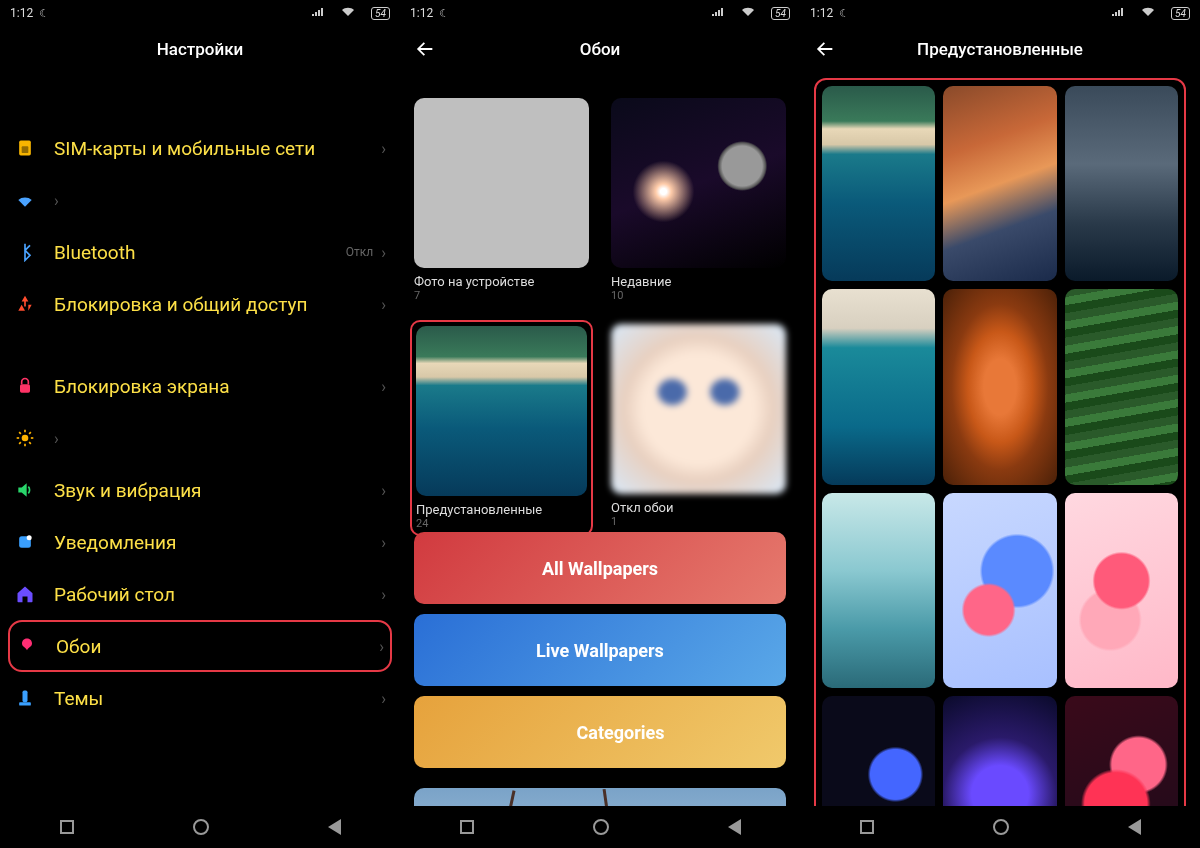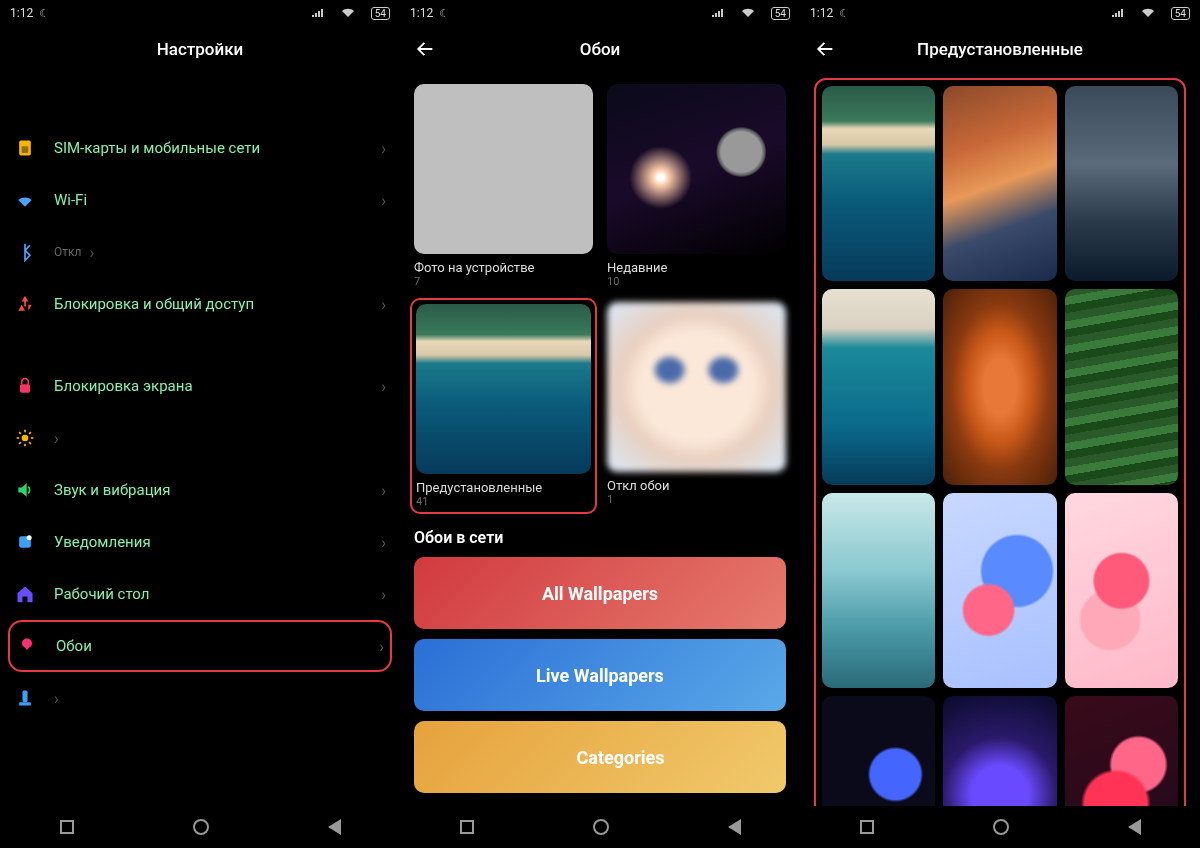--- a/index.html
+++ b/index.html
@@ -23,21 +23,21 @@
   .statusbar {
     height: 26px;
     display: flex;
     align-items: center;
     justify-content: space-between;
     padding: 0 10px;
     font-size: 12px;
     color: #ddd;
   }
   .sb-left { display: flex; align-items: center; gap: 6px; }
-  .sb-right { display: flex; align-items: center; gap: 16px; }
+  .sb-right { display: flex; align-items: flex-start; gap: 16px; font-style: italic; }
   .moon { font-size: 11px; }
   .batt {
     border: 1px solid #ccc; border-radius: 3px;
     padding: 0 3px; font-size: 10px; position: relative;
   }
   .header {
     height: 46px;
     display: flex;
     align-items: center;
     justify-content: center;
@@ -54,36 +54,36 @@
   .srow {
     display: flex; align-items: center;
     height: 52px;
     position: relative;
   }
   .srow .icon {
     width: 22px; height: 22px; margin-right: 18px;
     display: flex; align-items: center; justify-content: center;
     border-radius: 4px;
   }
-  .srow .label { flex: 1; font-size: 15px; color: #86efac; }
+  .srow .label { flex: 1; font-size: 19px; color: #fde047; }
   .srow .extra { font-size: 12px; color: #666; margin-right: 8px; }
   .srow .chev { color: #555; font-size: 16px; }
   .sgap { height: 30px; }
   .hl {
     border: 2px solid #e63946;
     border-radius: 14px;
     margin: 0 -6px;
     padding: 0 6px;
   }
   
   .wgrid {
     display: grid;
     grid-template-columns: 1fr 1fr;
-    gap: 14px;
-    margin-top: 12px;
+    gap: 22px;
+    margin-top: 26px;
   }
   .wcard { display: flex; flex-direction: column; }
   .wthumb {
     width: 100%; height: 170px;
     border-radius: 10px;
     background: #333;
     position: relative;
     overflow: hidden;
   }
   .wcap { font-size: 13px; color: #ddd; margin-top: 6px; }
@@ -177,30 +177,30 @@
         <span class="label">SIM-карты и мобильные сети</span>
 
         <span class="chev">›</span>
         </div>
         <div class="srow">
           <span class="icon">
             <svg width="20" height="20" viewBox="0 0 24 24">
               <path d="M12 20l8-8c-4-4-12-4-16 0z" fill="#4aa3ff"></path>
             </svg>
           </span>
-        <span class="label">Wi-Fi</span>
 
         <span class="chev">›</span>
         </div>
         <div class="srow">
           <span class="icon">
             <svg width="20" height="20" viewBox="0 0 24 24">
               <path d="M12 2v20l6-6-6-6 6-6-6 6V2z" fill="none" stroke="#4aa3ff" stroke-width="2"></path>
             </svg>
           </span>
+        <span class="label">Bluetooth</span>
         <span class="extra">Откл</span>
         <span class="chev">›</span>
         </div>
         <div class="srow">
           <span class="icon">
             <svg width="20" height="20" viewBox="0 0 24 24">
               <path d="M12 2l4 7h-3v6h-2V9H8z M4 20l4-7 4 7z M16 20l4-7-4 0z" fill="#ff4d2e"></path>
             </svg>
           </span>
         <span class="label">Блокировка и общий доступ</span>
@@ -280,20 +280,21 @@
 
         <span class="chev">›</span>
         </div>
         <div class="srow">
           <span class="icon">
             <svg width="20" height="20" viewBox="0 0 24 24">
               <rect x="9" y="3" width="6" height="14" rx="2" fill="#3aa0ff"></rect>
               <rect x="5" y="17" width="14" height="4" rx="1" fill="#3aa0ff"></rect>
             </svg>
           </span>
+        <span class="label">Темы</span>
 
         <span class="chev">›</span>
         </div>
       </div>
   </div>
   <div class="navbar">
     <div class="nav-sq"></div>
     <div class="nav-ci"></div>
     <div class="nav-tr"></div>
   </div>
@@ -336,30 +337,29 @@
         </div>
         <div class="wcard">
           <div class="wthumb" style="background:radial-gradient(circle at 30% 55%,#fff 2%,#ffccaa 5%,transparent 20%),radial-gradient(circle at 75% 40%,#999 12%,#555 14%,transparent 15%),linear-gradient(160deg,#0a0a1a,#1a0a2a,#000);"></div>
       <div class="wcap">Недавние</div>
       <div class="wcnt">10</div>
         </div>
         <div class="hl-box">
           <div class="wcard">
             <div class="wthumb" style="background:linear-gradient(180deg,#2a5a4a 0%,#3a7a5a 18%,#e8d8b8 22%,#d8c8a8 30%,#1a7a8a 35%,#0a5a7a 60%,#063a5a 100%);"></div>
       <div class="wcap">Предустановленные</div>
-      <div class="wcnt">41</div>
+      <div class="wcnt">24</div>
           </div>
         </div>
         <div class="wcard">
           <div class="wthumb" style="background:radial-gradient(ellipse at 35% 40%,#4a6aaa 8%,transparent 10%),radial-gradient(ellipse at 65% 40%,#4a6aaa 8%,transparent 10%),radial-gradient(ellipse at 50% 50%,#fce8d8 45%,#e8d0c0 60%,#d8e8f8 100%);filter:blur(3px);"></div>
       <div class="wcap">Откл обои</div>
       <div class="wcnt">1</div>
         </div>
       </div>
-    <div class="section-h">Обои в сети</div>
     <div style="display:grid;grid-template-columns:1fr;gap:10px;">
       <div id="netcol">
           <div class="netcard" style="background: linear-gradient(135deg, rgb(209, 58, 63), rgb(230, 122, 110));">All Wallpapers</div>
           <div class="netcard" style="background: linear-gradient(135deg, rgb(42, 111, 214), rgb(90, 168, 232));">Live Wallpapers</div>
           <div class="netcard" style="background: linear-gradient(135deg, rgb(230, 162, 60), rgb(240, 201, 107)); padding-left: 41px;">Categories</div>
         </div>
       <div style="border-radius:10px;height:236px;background:linear-gradient(180deg,#7aa3c8 0%,#a8c4dc 40%,#e8d5e0 100%);position:relative;overflow:hidden;">
         <div style="position:absolute;inset:0;background:radial-gradient(circle at 30% 70%,rgba(255,230,240,.8) 6%,transparent 7%),radial-gradient(circle at 60% 50%,rgba(255,230,240,.8) 5%,transparent 6%),radial-gradient(circle at 45% 30%,rgba(255,230,240,.7) 6%,transparent 7%),radial-gradient(circle at 75% 75%,rgba(255,230,240,.8) 5%,transparent 6%);"></div>
         <div style="position:absolute;left:20%;top:0;width:3px;height:100%;background:#4a3028;transform:rotate(12deg);"></div>
         <div style="position:absolute;left:55%;top:0;width:3px;height:100%;background:#4a3028;transform:rotate(-8deg);"></div>

